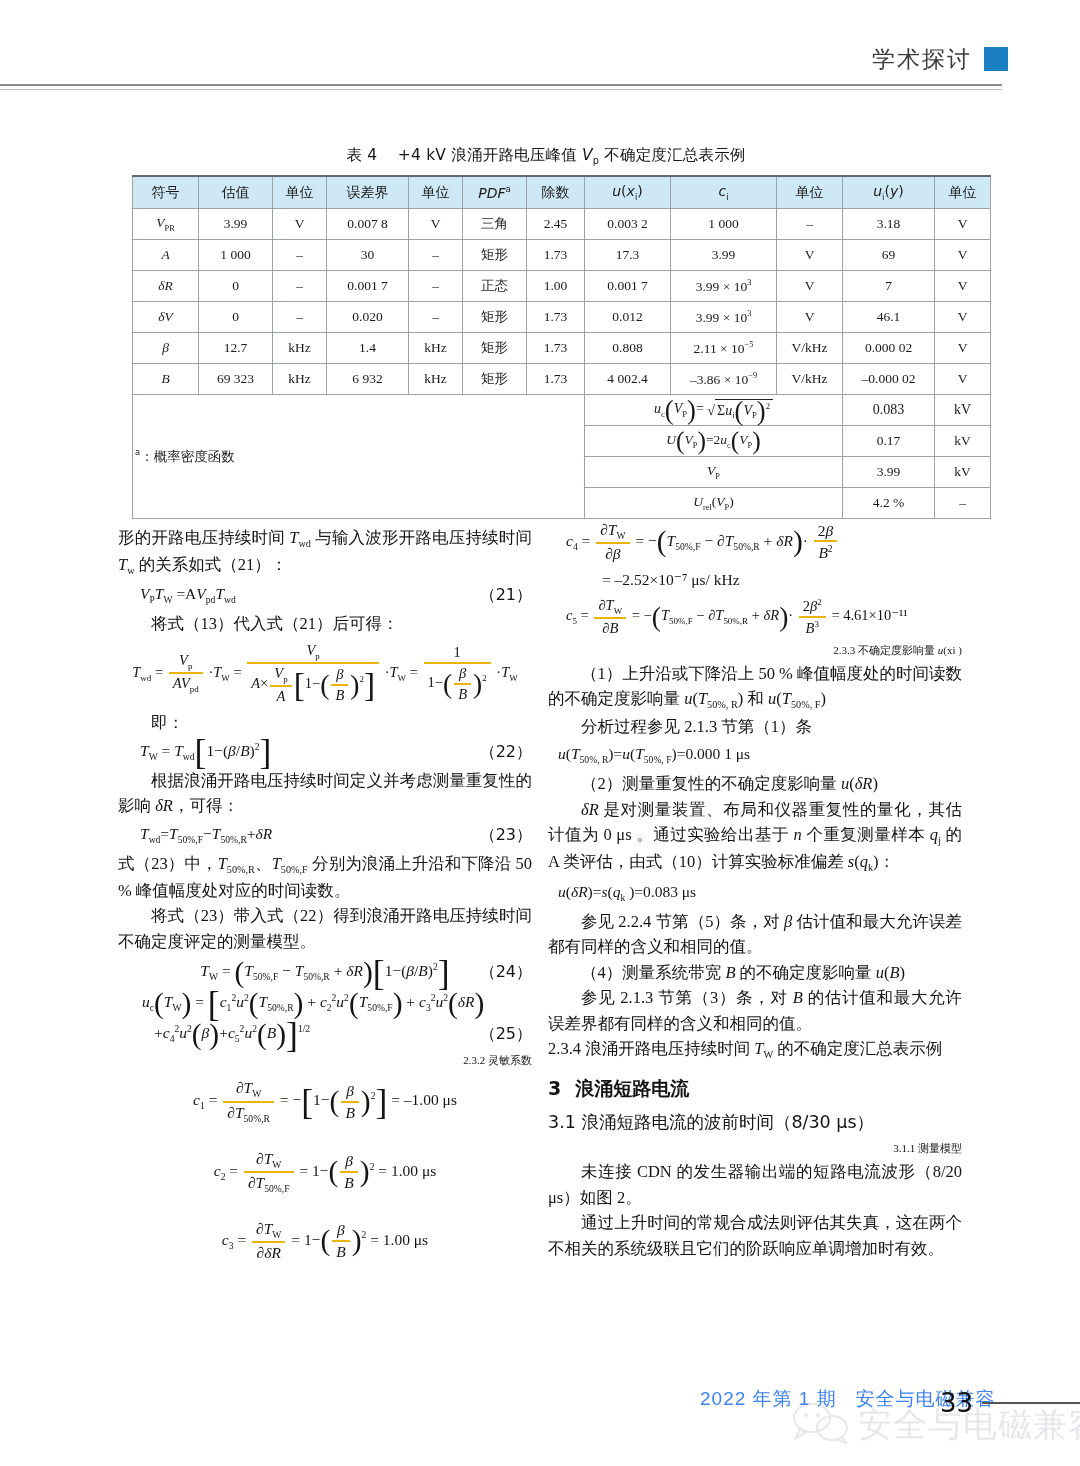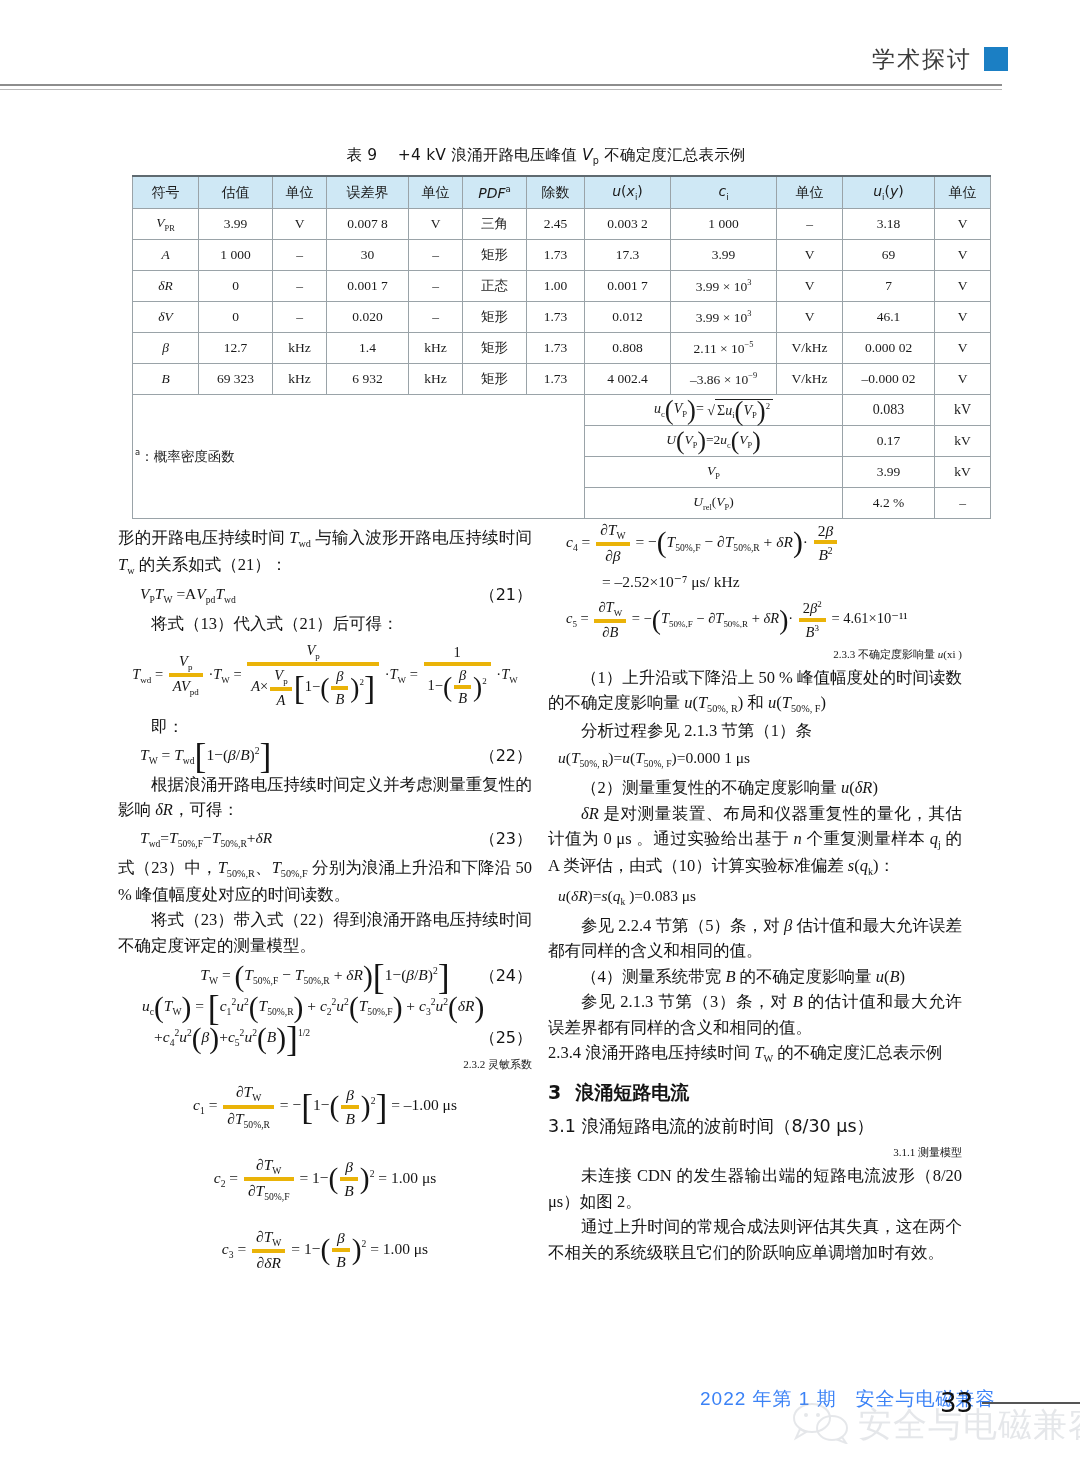--- a/index.html
+++ b/index.html
@@ -176,21 +176,21 @@
   
   .frac {
     display: inline-block;
     vertical-align: middle;
     text-align: center;
     line-height: 1.15;
     margin: 0 2px;
   }
   .frac > .num-t {
     display: block;
-    border-bottom: 4px solid #eab308;
+    border-bottom: 2px solid #eab308;
     padding: 0 4px 1px 4px;
   }
   .frac > .den-b {
     display: block;
     padding: 1px 4px 0 4px;
   }
   .paren-big {
     display: inline-block;
     font-size: 1.9em;
     vertical-align: middle;
@@ -277,21 +277,21 @@
         <rect x="0" y="0" width="24" height="24" fill="#1b7fc4"></rect>
       </svg>
   </div>
   <div class="header-rule-a"></div>
   <div class="header-rule-b"></div>
 </div>
 
 <div id="table-block">
 
   <div class="table-caption">
-    <span>表 9</span>
+    <span>表 4</span>
     &nbsp;&nbsp;&nbsp;+4 kV 浪涌开路电压峰值 <i class="mv">V</i><span class="small-sub">p</span> 不确定度汇总表示例
   </div>
 
   <table class="summary">
     <colgroup>
       <col style="width:66px">
         <col style="width:74px">
         <col style="width:54px">
       <col style="width:82px">
         <col style="width:54px">

